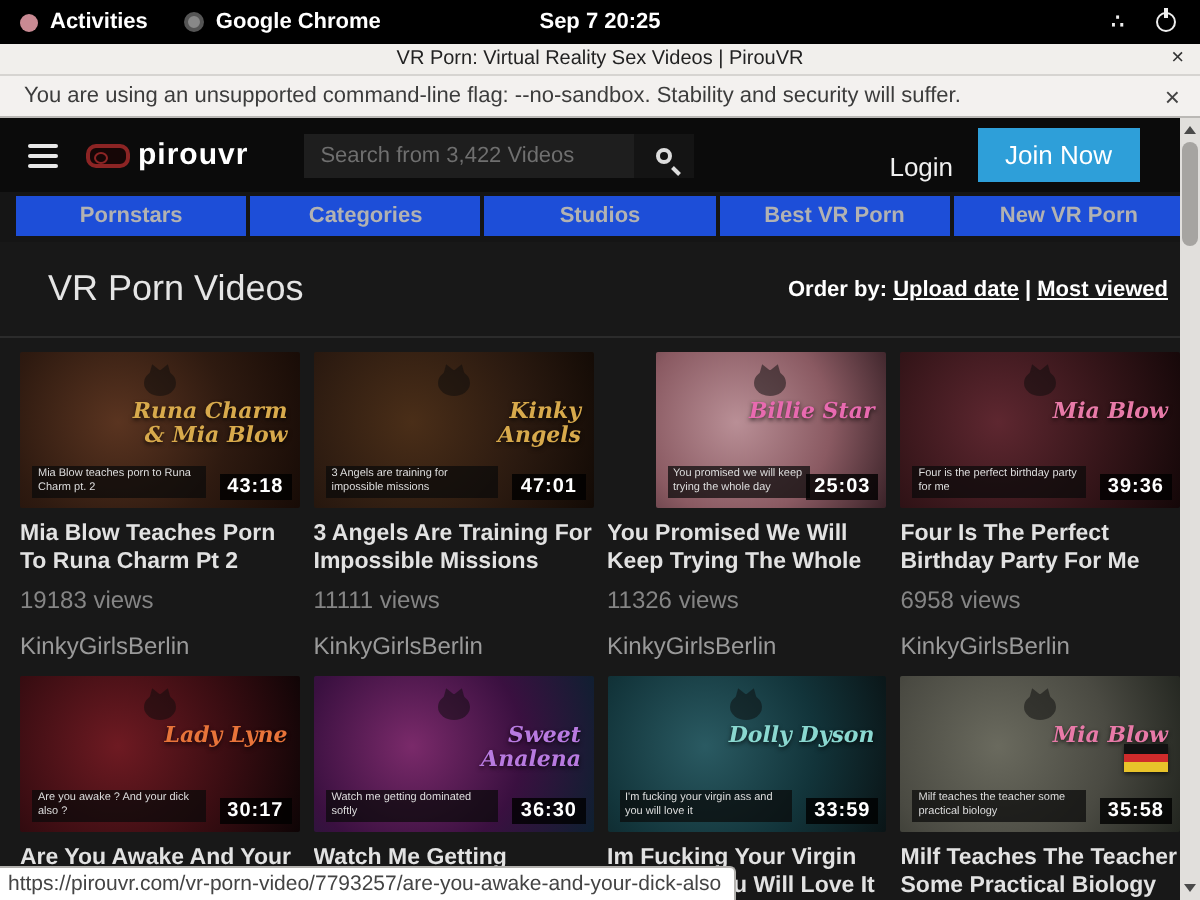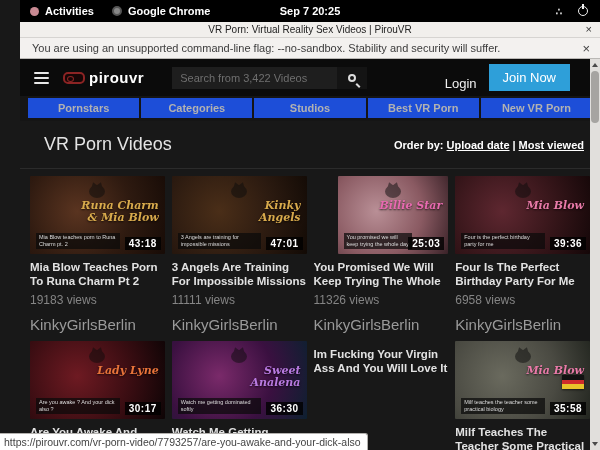--- a/index.html
+++ b/index.html
@@ -1,18 +1,18 @@
 <!DOCTYPE html>
 <html><head>
 <meta charset="utf-8">
 <style>
   * { margin:0; padding:0; box-sizing:border-box; }
   html,body { width:600px; height:450px; overflow:hidden; background:#181818;
               font-family:"Liberation Sans", sans-serif; }
-  .screen { position:relative; width:600px; height:450px;padding-left:20px; }
+  .screen { position:relative; width:600px; height:450px; }
 
   
   .gnome-bar { height:22px; background:#000; color:#fff; display:flex; align-items:center;
                font-size:11px; font-weight:bold; position:relative; }
   .gnome-left { display:flex; align-items:center; gap:18px; padding-left:10px; }
   .gnome-item { display:flex; align-items:center; gap:6px; }
   .dot-pink { width:9px; height:9px; border-radius:50%; background:#c98a93; }
   .chrome-ico { width:10px; height:10px; border-radius:50%; background:#888; border:2px solid #555; }
   .gnome-clock { position:absolute; left:50%; transform:translateX(-50%); font-weight:bold; }
   .gnome-right { margin-left:auto; display:flex; align-items:center; gap:16px; padding-right:12px; }
@@ -81,21 +81,21 @@
   .cat-head { position:absolute; left:1px; top:3px; width:16px; height:13px; border-radius:50%; background:#0c0c0c; }
   .cat-ear { position:absolute; width:0; height:0; border-left:4px solid transparent;
              border-right:4px solid transparent; border-bottom:6px solid #0c0c0c; top:0; }
   .cat-ear.l { left:2px; transform:rotate(-18deg); } .cat-ear.r { right:2px; transform:rotate(18deg); }
   .de-flag { position:absolute; right:6px; top:34px; width:22px; height:14px; display:none;
              flex-direction:column; box-shadow:0 1px 2px rgba(0,0,0,.6); }
   .de-flag i { flex:1; } .de-flag i:nth-child(1){background:#111;} .de-flag i:nth-child(2){background:#cf2b2b;} .de-flag i:nth-child(3){background:#e8c32a;}
   .v-title { margin-top:7px; color:#e2e2e2; font-size:11.5px; font-weight:bold; line-height:1.2;
              height:27px; overflow:hidden; cursor:pointer; }
   .v-views { margin-top:5px; color:#858585; font-size:12px; }
-  .v-studio { margin-top:9px; color:#9a9a9a; font-size:15px; cursor:pointer; }
+  .v-studio { margin-top:9px; color:#9a9a9a; font-size:12px; cursor:pointer; }
 
   
   .status-url { position:absolute; left:0; bottom:0; background:#fff; border:1px solid #b3b1ae;
                 border-left:none; border-bottom:none; border-top-right-radius:3px;
                 color:#444; font-size:10.5px; padding:2px 6px 2px 4px; z-index:30; white-space:nowrap; }
 
   
   .scrollbar { position:absolute; right:0; top:59px; bottom:0; width:10px; background:#e1dfdc;
                z-index:25; display:flex; flex-direction:column; align-items:center; }
   .sb-arrow { width:0; height:0; border-left:3px solid transparent; border-right:3px solid transparent; margin:4px 0; }
@@ -269,20 +269,31 @@
         <span class="v-overlay" style="color: rgb(184, 122, 224);">Sweet Analena</span>
 
         <span class="v-caption">Watch me getting dominated softly</span>
         <span class="v-duration">36:30</span>
       </div>
       <div class="v-title">Watch Me Getting Dominated Softly</div>
 
     </div>
 
     <div class="card">
+      <div class="thumb" style="background: radial-gradient(circle at 35% 45%, rgb(42, 90, 98) 0%, rgb(18, 52, 58) 55%, rgb(10, 20, 22) 100%);">
+        <span class="cat-mark">
+          <i class="cat-ear l"></i>
+            <i class="cat-ear r"></i>
+            <i class="cat-head"></i>
+        </span>
+        <span class="v-overlay" style="color: rgb(138, 216, 208);">Dolly Dyson</span>
+
+        <span class="v-caption">I'm fucking your virgin ass and you will love it</span>
+        <span class="v-duration">33:59</span>
+      </div>
       <div class="v-title">Im Fucking Your Virgin Ass And You Will Love It</div>
 
     </div>
 
     <div class="card">
       <div class="thumb" style="background: radial-gradient(circle at 35% 45%, rgb(106, 106, 94) 0%, rgb(74, 74, 66) 55%, rgb(34, 37, 31) 100%);">
         <span class="cat-mark">
           <i class="cat-ear l"></i>
             <i class="cat-ear r"></i>
             <i class="cat-head"></i>

